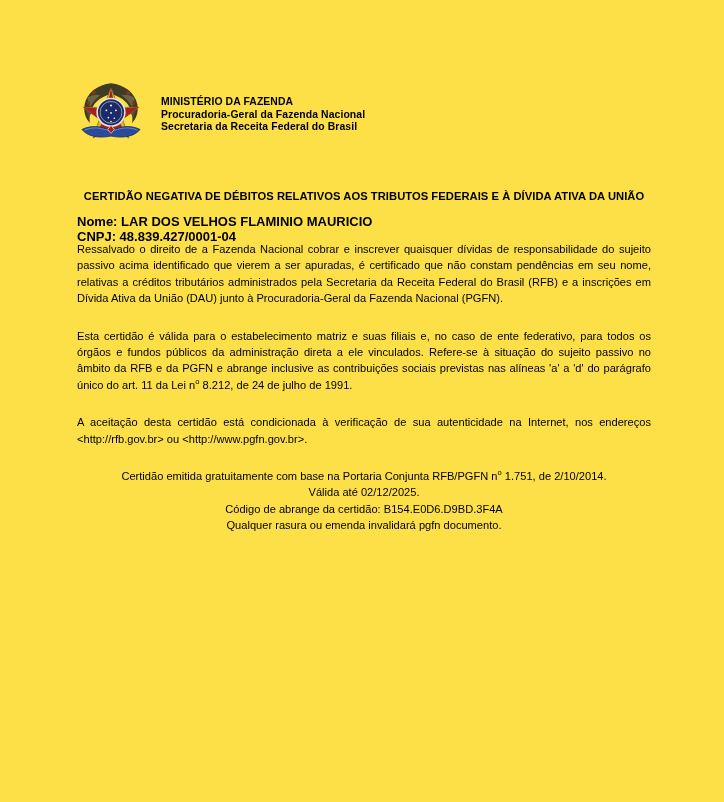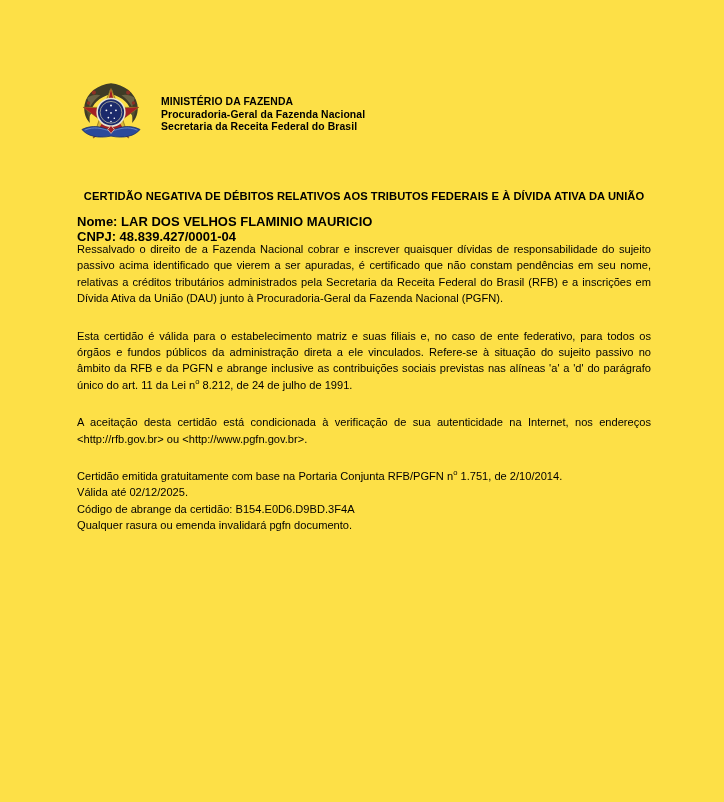--- a/index.html
+++ b/index.html
@@ -92,21 +92,21 @@
     text-justify: inter-word;
   }
   p.para:last-child { margin-bottom: 0; }
 
   .para-gap-lg { margin-bottom: 21px !important; }
 
   .footer-block {
     margin: 0;
     font-size: 11.1px;
     line-height: 16.4px;
-    text-align: left;
+    text-align: center;
   }
   .footer-block div { white-space: nowrap; }
 
   sup {
     font-size: 7.6px;
     vertical-align: super;
     line-height: 0;
   }
   b.code { font-weight: normal; }
 </style>

